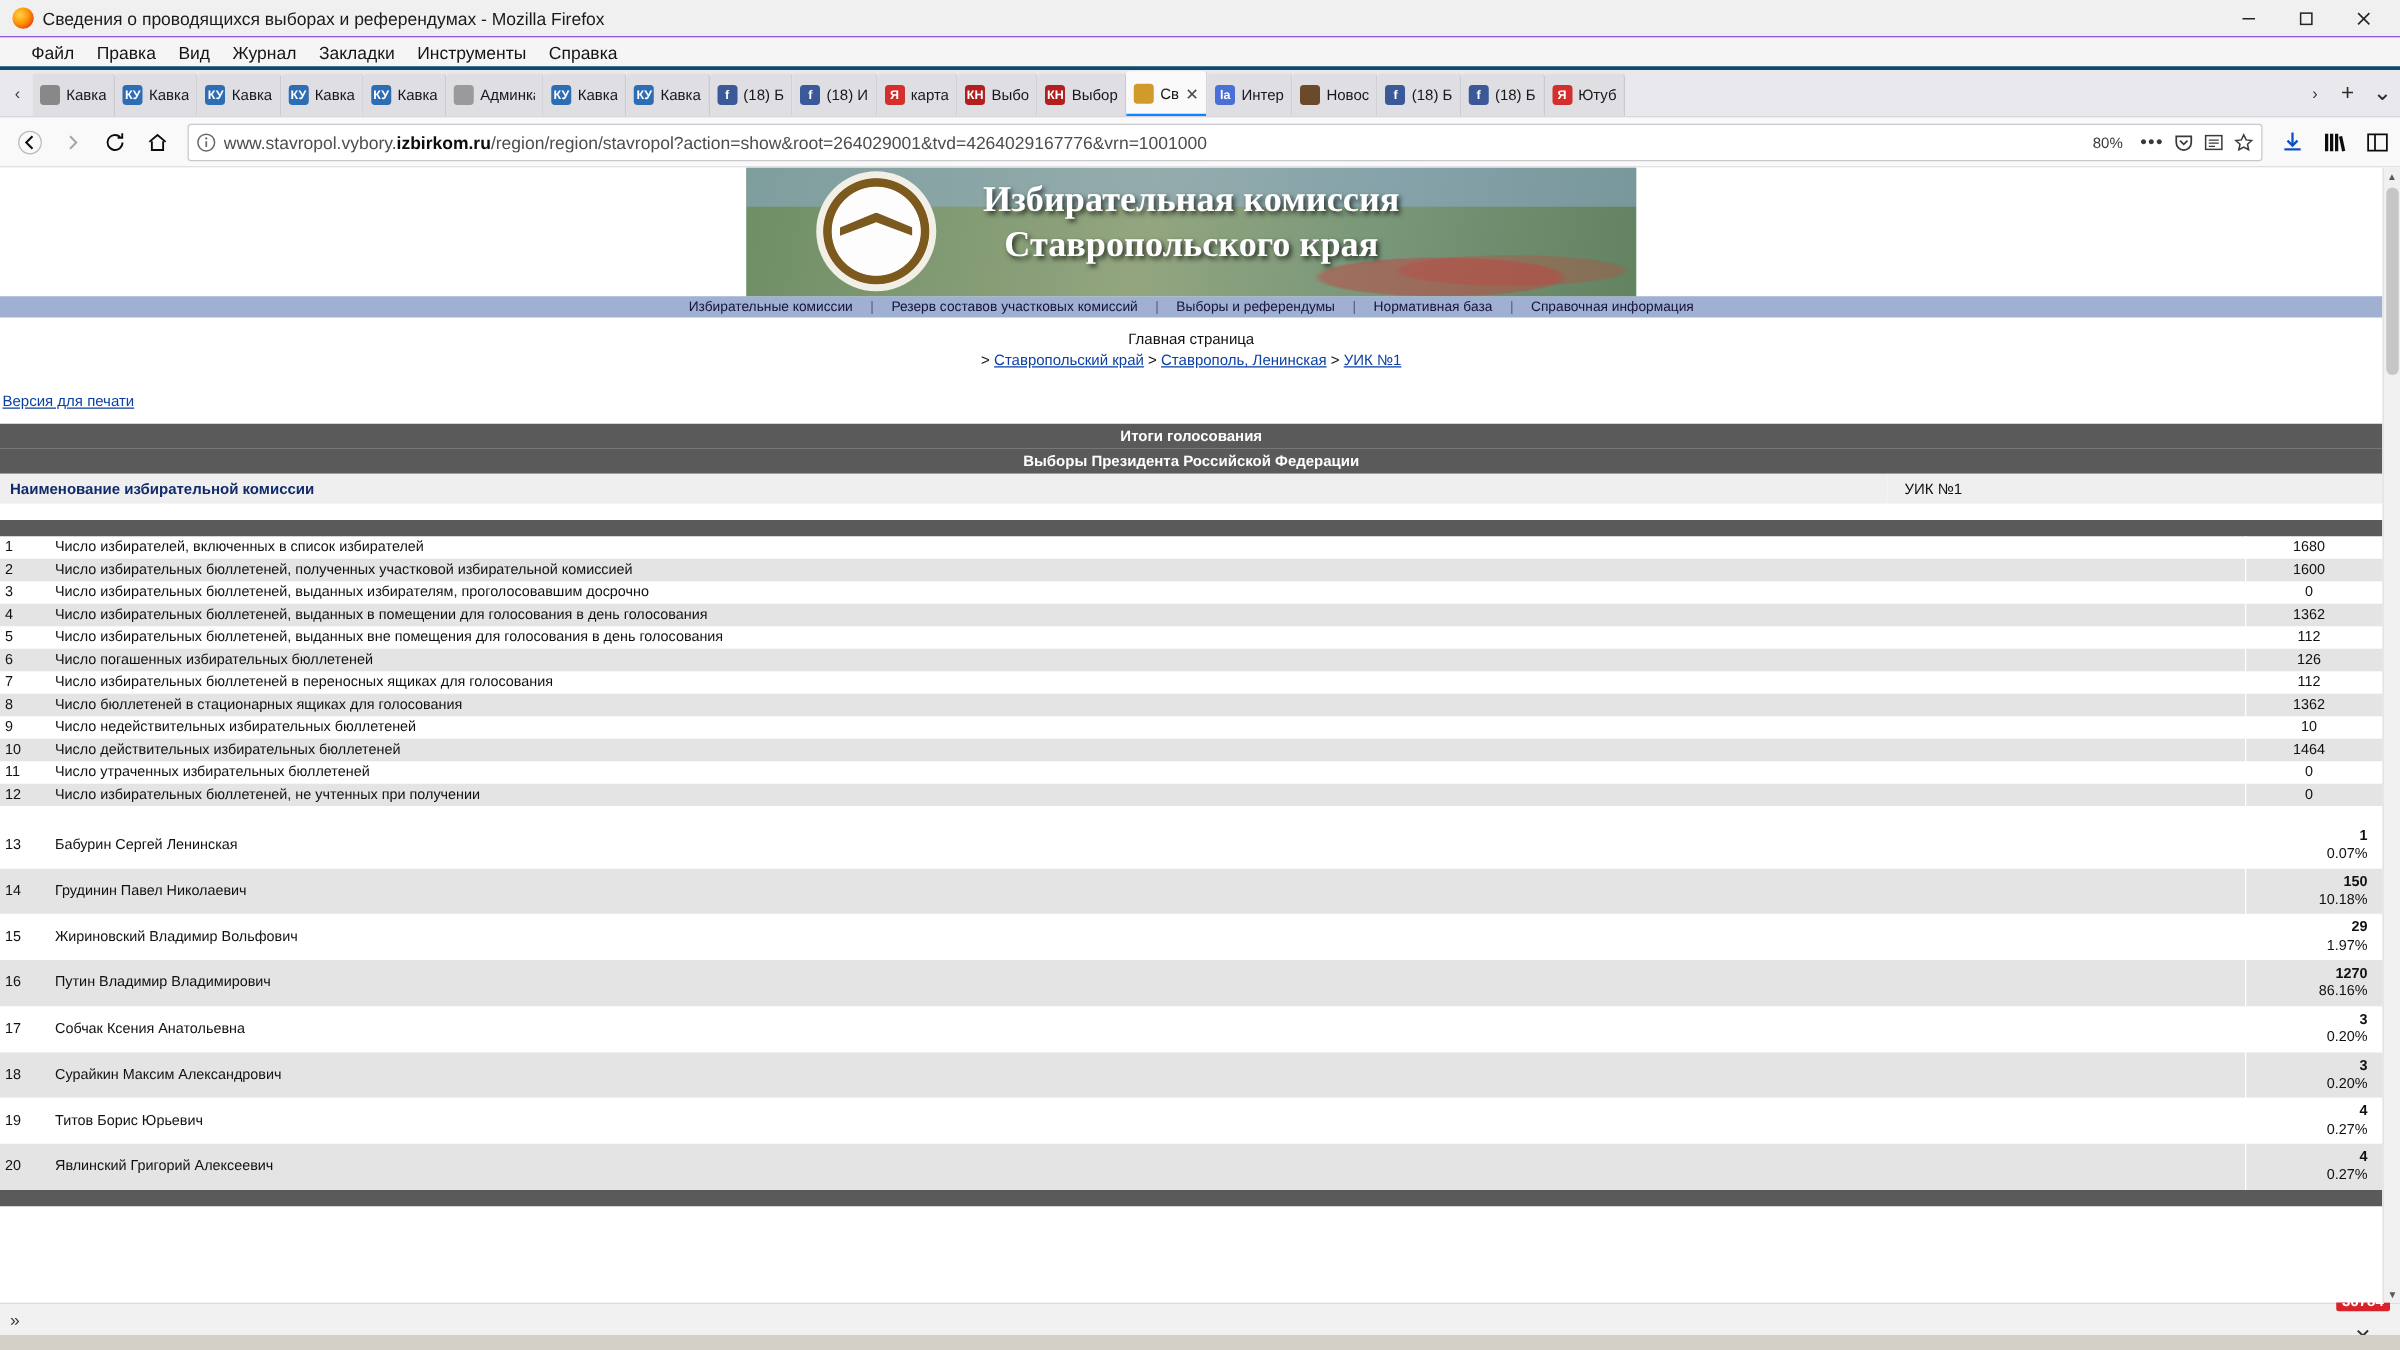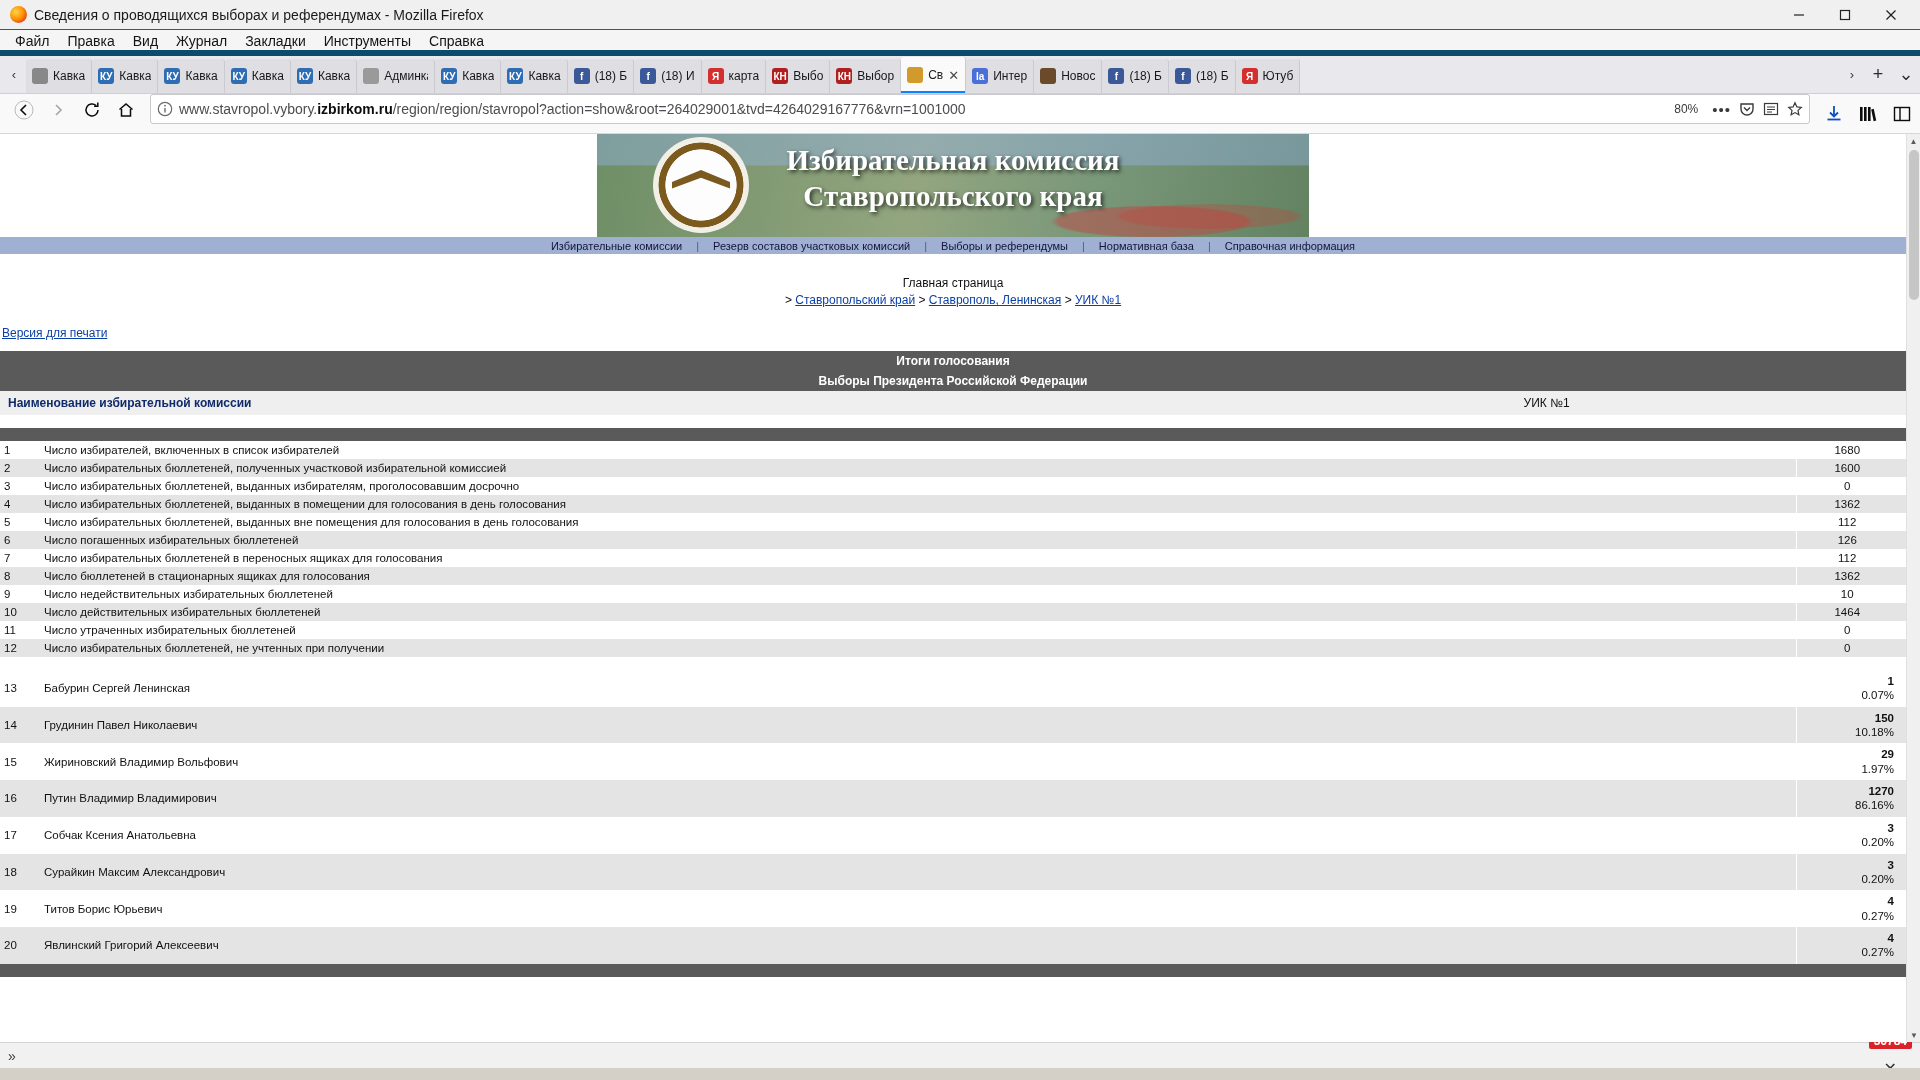--- a/index.html
+++ b/index.html
@@ -25,22 +25,22 @@
   .title-text { font-size: 14px; color: #1a1a1a; white-space: nowrap; }
   .win-ctrls { margin-left: auto; display: flex; align-items: center; }
   .win-btn {
     width: 46px; height: 30px; display: flex; align-items: center; justify-content: center;
     font-size: 15px; color: #2a2a2a;
   }
   .win-btn svg { display: block; }
 
   
   .menubar {
-    height: 26px; background: #f5f5f5; border-bottom: 6px solid #0c4a6e;
-    display: flex; align-items: flex-start; padding-left: 6px; flex: 0 0 26px;
+    height: 26px; background: #f5f5f5; border-bottom: 3px solid #0c4a6e;
+    display: flex; align-items: flex-end; padding-left: 16px; flex: 0 0 26px;
   }
   .menu-item { font-size: 14px; color: #141414; padding: 3px 9px; white-space: nowrap; }
 
   
   .tabstrip {
     height: 38px; background: #e9e9ed; display: flex; align-items: flex-end; flex: 0 0 38px;
     padding-left: 2px; border-bottom: 1px solid #cfcfd4;
   }
   .tab-scroll-btn {
     width: 24px; height: 38px; display: flex; align-items: center; justify-content: center;
@@ -61,21 +61,21 @@
   .tab .tclose { margin-left: auto; font-size: 13px; color: #4b4b4b; }
   .newtab, .taboverflow {
     width: 28px; height: 38px; display: flex; align-items: center; justify-content: center;
     font-size: 18px; color: #2c2c2c;
   }
   .tabstrip-right { display: flex; align-items: center; height: 38px; }
 
   
   .navbar {
     height: 40px; background: #f9f9fa; border-bottom: 1px solid #d7d7db;
-    display: flex; gap: 2px; padding: 0 8px; flex: 0 0 40px;
+    display: flex; align-items: center; gap: 2px; padding: 0 8px; flex: 0 0 40px;
   }
   .nav-btn { width: 32px; height: 32px; display: flex; align-items: center; justify-content: center; color: #0c0c0d; }
   .nav-btn.disabled { opacity: .35; }
   .urlbar {
     flex: 1 1 auto; height: 30px; background: #fff; border: 1px solid #c9c9cd; border-radius: 3px;
     display: flex; align-items: center; padding: 0 6px; margin: 0 6px; gap: 6px; min-width: 0;
   }
   .url-text { font-size: 14px; color: #4c4c51; white-space: nowrap; overflow: hidden; flex: 1 1 auto; }
   .url-text b { color: #0c0c0d; font-weight: 700; }
   .zoom-badge { font-size: 12px; color: #3a3a3e; padding: 0 4px; white-space: nowrap; }
@@ -116,21 +116,21 @@
     font-family: "Liberation Serif", serif; font-size: 29px; color: #ffffff; line-height: 1.25;
     text-shadow: 2px 2px 4px rgba(0,0,0,.7); font-weight: 700;
   }
   .navstrip {
     background: #9fb0d2; height: 17px; display: flex; align-items: center; justify-content: center;
     gap: 0; font-size: 11px; color: #1a1a3a;
   }
   .navstrip a { color: #14143c; text-decoration: none; padding: 0 14px; }
   .navstrip .sep { color: #5a5a7a; }
 
-  .crumbs { text-align: center; font-size: 12px; color: #111; padding-top: 21px; line-height: 1.45; }
+  .crumbs { text-align: center; font-size: 12px; color: #111; padding-top: 9px; line-height: 1.45; }
   .crumbs a { color: #0b3fa5; }
   .printlink { font-size: 12px; padding: 16px 0 0 2px; }
   .printlink a { color: #0b3fa5; }
 
   table.results { width: 100%; border-collapse: collapse; margin-top: 11px; font-size: 12px; }
   .hdr-dark td {
     background: #5a5a5a; color: #ffffff; text-align: center; font-weight: bold; padding: 3px 0; font-size: 12px; margin-top: 16px;
   }
   .hdr-date td { text-align: center; padding: 4px 0; font-size: 12px; color: #111; }
   .row-name td { background: #efefef; padding: 5px 8px; font-size: 12px; color: #102a6b; font-weight: bold; }

